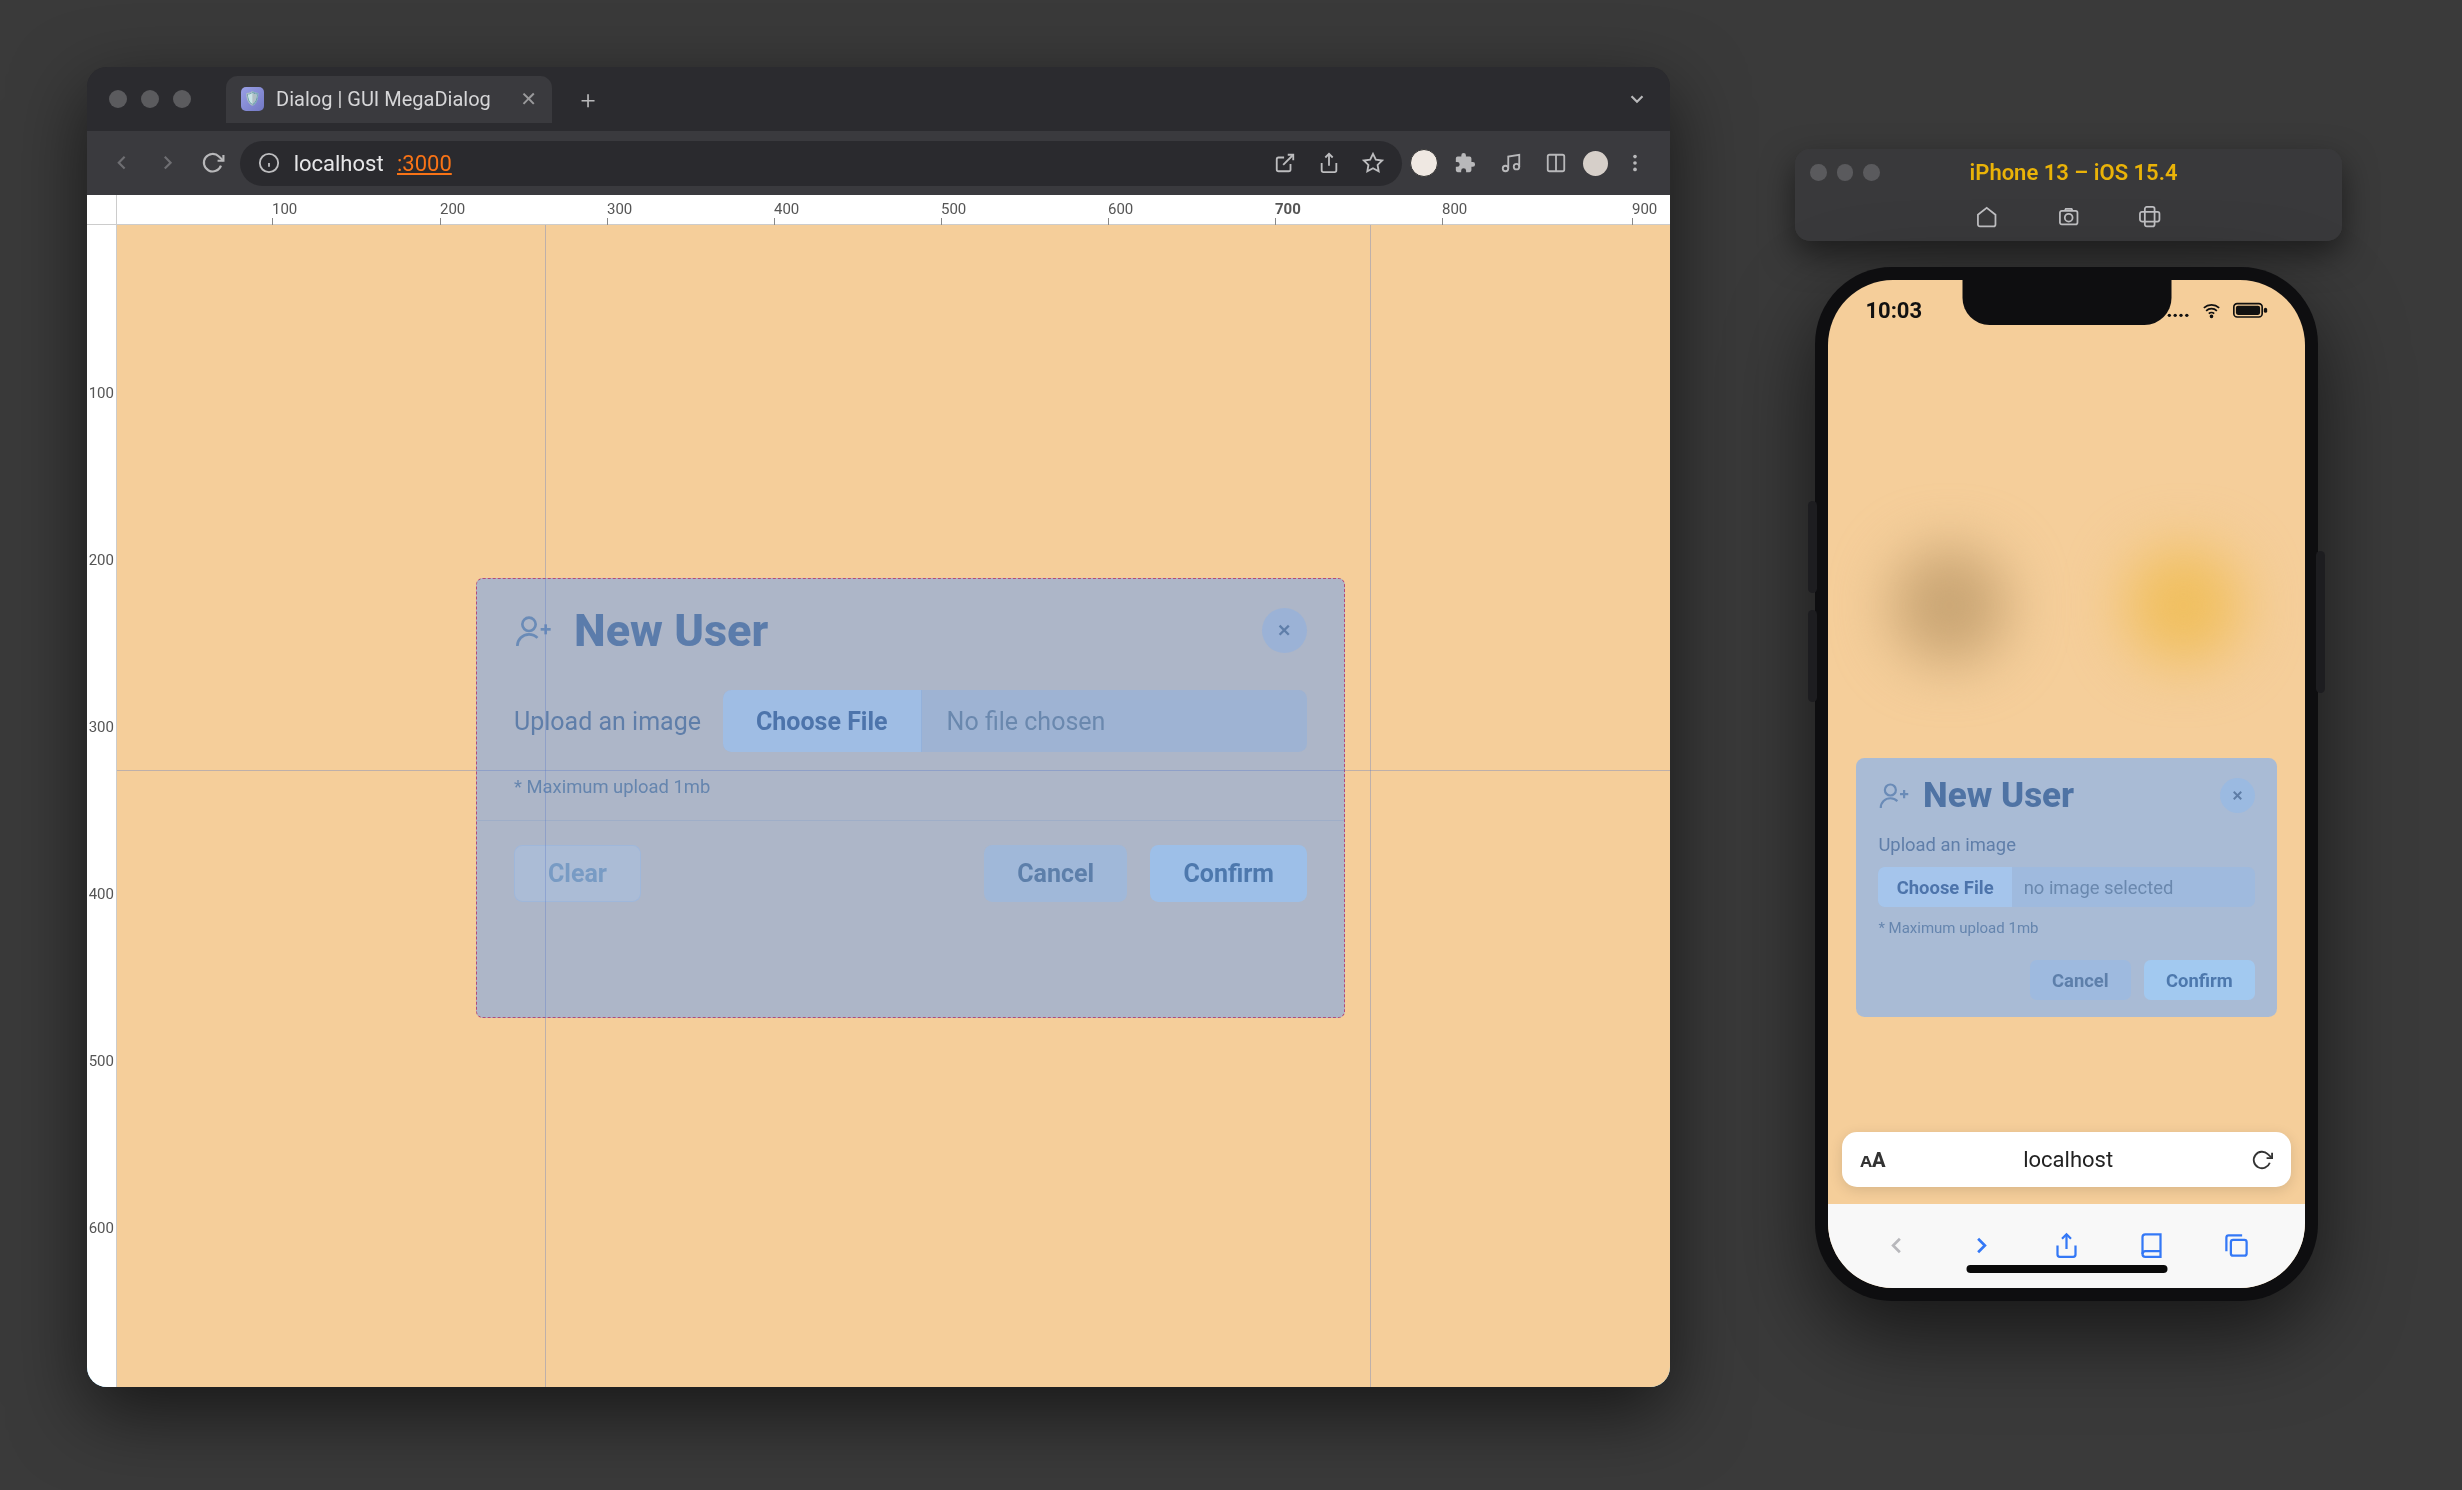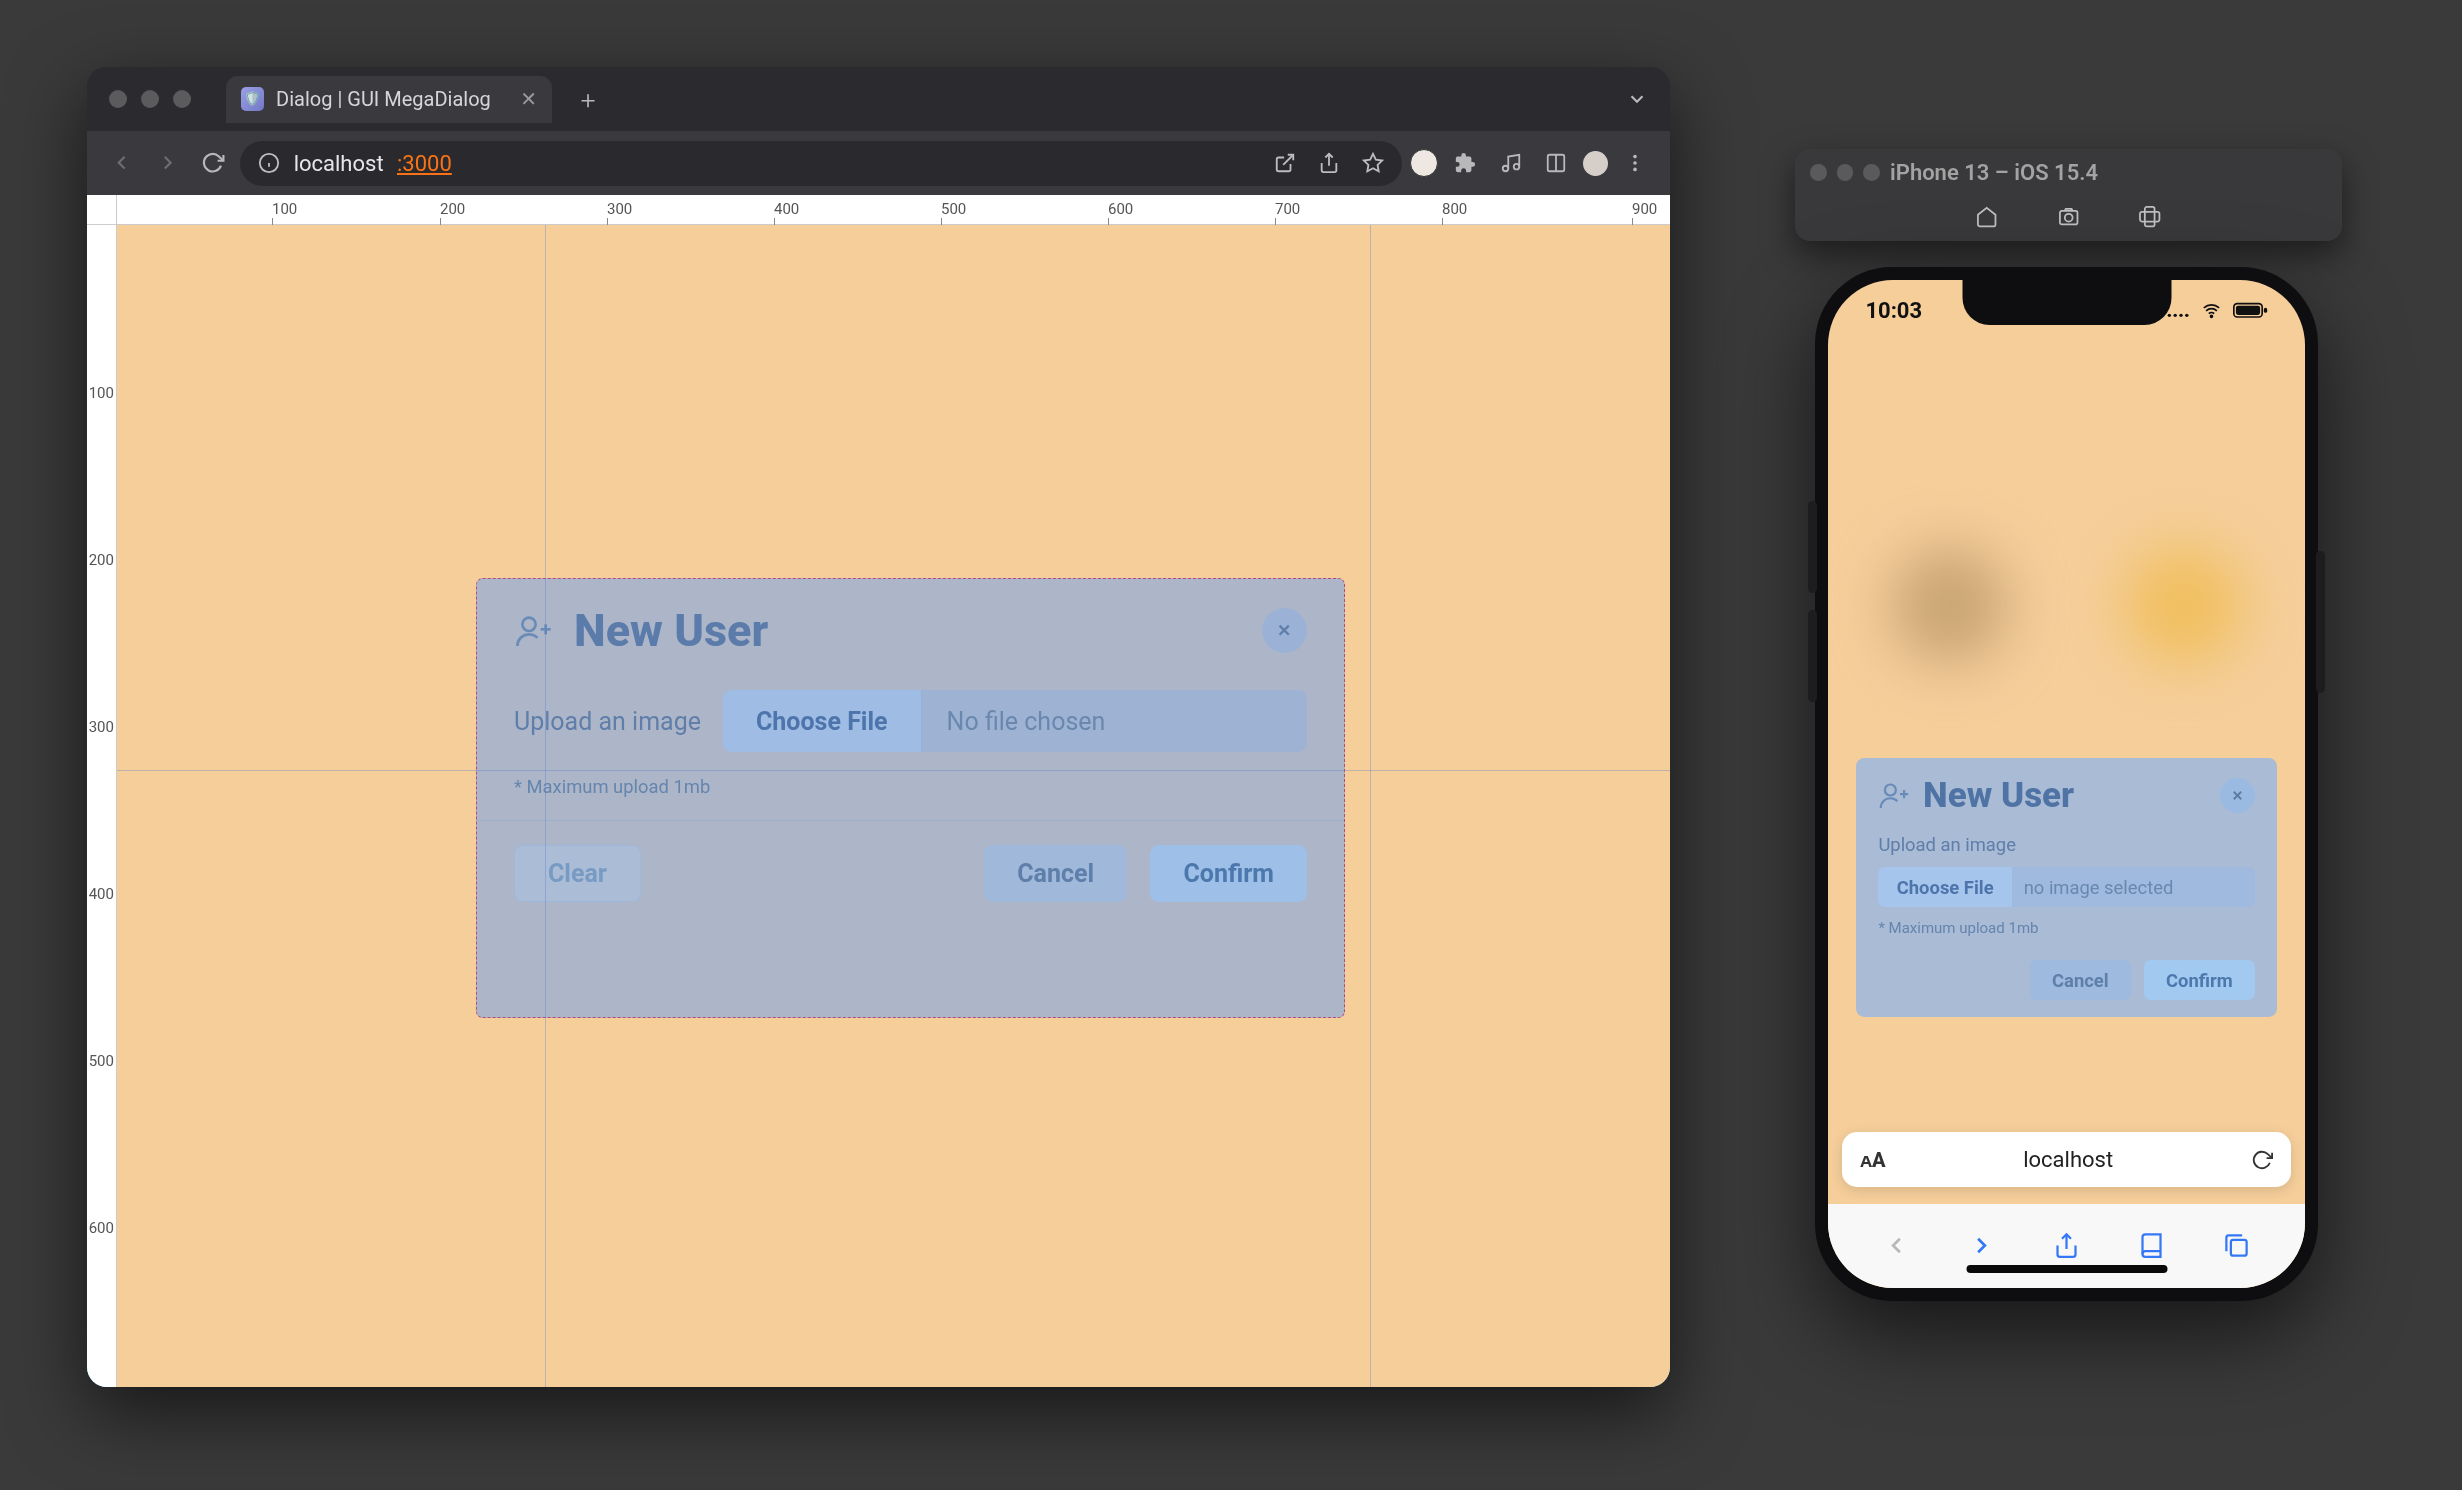--- a/index.html
+++ b/index.html
@@ -159,21 +159,21 @@
 .sim-toolbar {
   position:absolute; left:1795px; top:149px;
   width:547px; height:92px;
   background: rgba(58,58,60,.92);
   border-radius:15px;
   box-shadow:0 13.4px 33px rgba(0,0,0,.5);
 }
 .sim-toolbar-row1 { display:flex; align-items:center; height:47px; padding:0 15px; gap:10px; }
 .sim-toolbar .sim-tl { display:flex; gap:10px; }
 .sim-toolbar .sim-dot { width:16.7px; height:16.7px; border-radius:50%; background:#5a5a5d; }
-.sim-title { flex:1; text-align:left; color:#a3a3a3; font-size:22px; font-weight:600; }
+.sim-title { flex:1; text-align:center; color:#eab308; font-size:22px; font-weight:600; }
 .sim-toolbar-row2 { display:flex; align-items:center; justify-content:center; gap:58px; height:42px; color:#bfbfc2; }
 
 .iphone {
   position:absolute; left:1815px; top:267px;
   width:503px; height:1034px;
   background:#0e0e10; border-radius:77px;
   box-shadow:0 33px 84px rgba(0,0,0,.6);
   padding:13.4px;
 }
 .iphone-side-btn { position:absolute; background:#1d1d20; border-radius:5px; }
@@ -364,21 +364,21 @@
 
   <div class="browser-viewport">
     <div class="ruler-corner"></div>
     <div class="ruler-h" id="rulerH">
         <span class="tick" style="left: 185px; top: 5px;">100</span>
         <span class="tick" style="left: 353px; top: 5px;">200</span>
         <span class="tick" style="left: 520px; top: 5px;">300</span>
         <span class="tick" style="left: 687px; top: 5px;">400</span>
         <span class="tick" style="left: 854px; top: 5px;">500</span>
         <span class="tick" style="left: 1021px; top: 5px;">600</span>
-        <span class="tick" style="left: 1188px; top: 5px;">700</span>
+        <span class="tick" style="left: 1188px; top: 5px; font-weight: bold;">700</span>
         <span class="tick" style="left: 1355px; top: 5px;">800</span>
         <span class="tick" style="left: 1522px; top: 5px; margin-left: 23px;">900</span>
       </div>
     <div class="ruler-v" id="rulerV">
         <span class="tick" style="top: 159px;">100</span>
         <span class="tick" style="top: 326px;">200</span>
         <span class="tick" style="top: 493px;">300</span>
         <span class="tick" style="top: 660px;">400</span>
         <span class="tick" style="top: 827px;">500</span>
         <span class="tick" style="top: 994px;">600</span>

